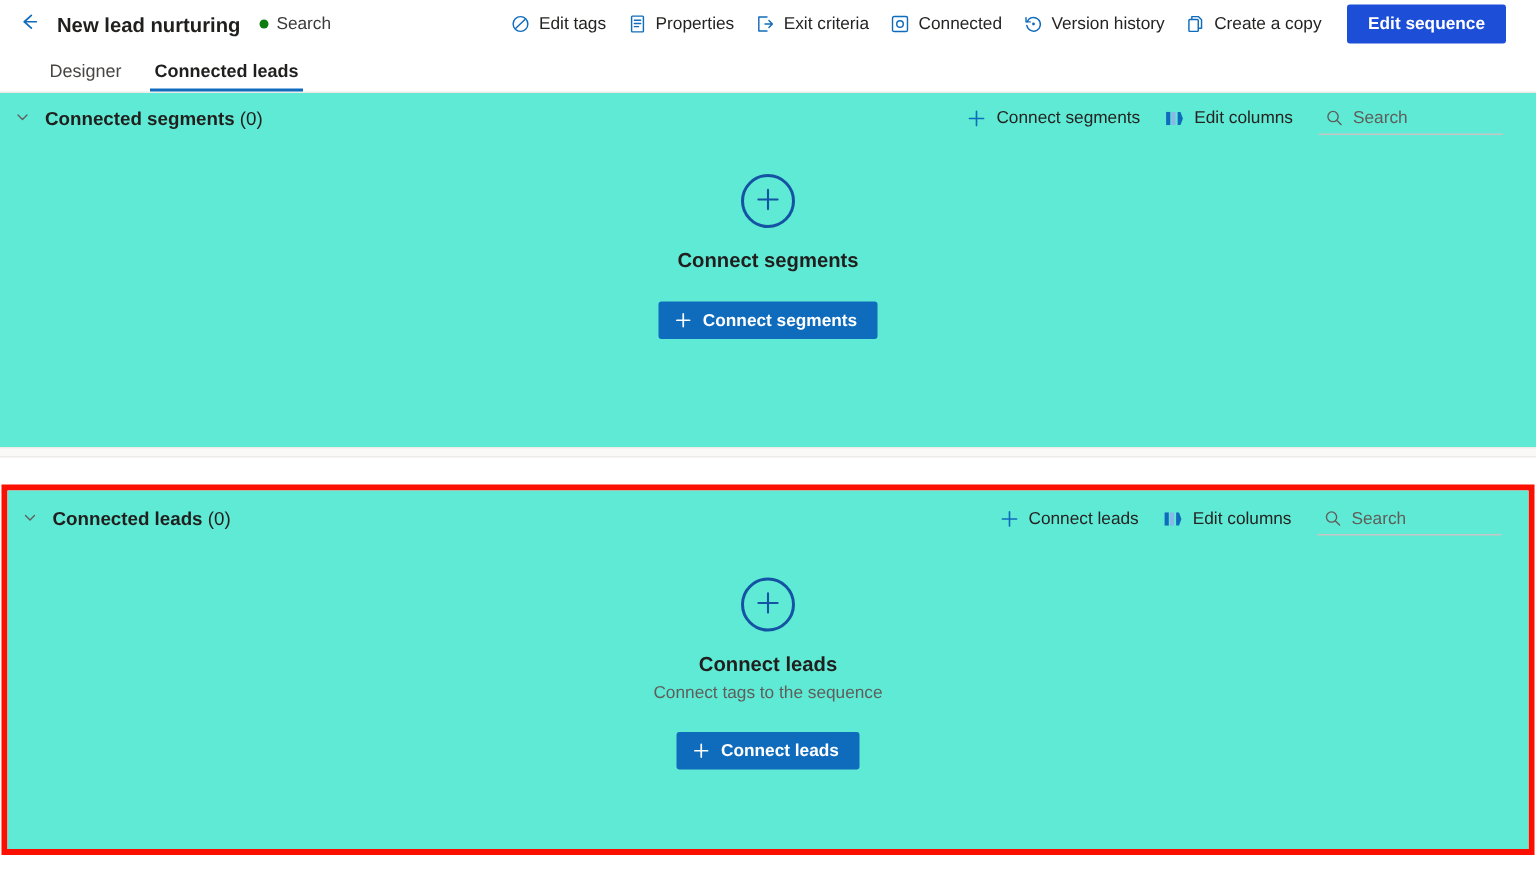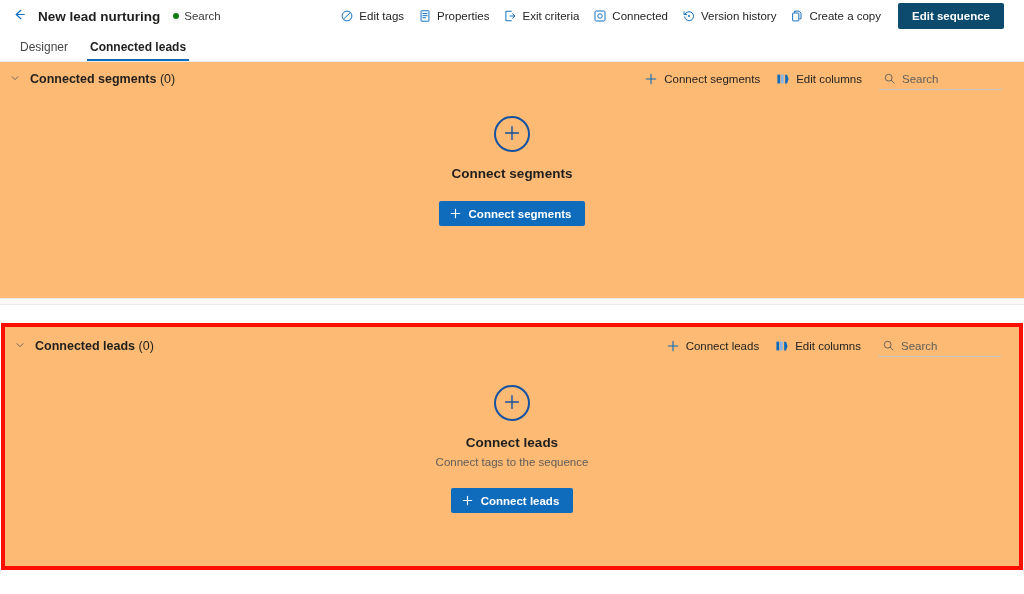--- a/index.html
+++ b/index.html
@@ -58,39 +58,39 @@
     white-space: nowrap;
     font-size: 11.5px;
     color: #252423;
     border-radius: 2px;
   }
   .cmd-item .ico { width: 14px; height: 14px; display: block; color: #0f6cbd; }
   .cmd-item .ico svg { display: block; }
 
   .primary-btn {
     margin-left: 10px;
-    background: #0c4a6e;
+    background: #1d4ed8;
     color: #ffffff;
     font-size: 11.5px;
     font-weight: 700;
     border: none;
     height: 26px;
     padding: 0 14px;
     cursor: pointer;
     border-radius: 2px;
     white-space: nowrap;
     font-family: "Liberation Sans", sans-serif;
   }
 
   
   .tabstrip {
     height: 30px;
     display: flex;
     align-items: stretch;
-    padding-left: 9px;
+    padding-left: 22px;
     border-bottom: 1px solid #edebe9;
     background: #ffffff;
   }
   .tab {
     position: relative;
     display: flex; align-items: center;
     padding: 0 11px;
     font-size: 12px;
     color: #484644;
     cursor: pointer;
@@ -99,21 +99,21 @@
   .tab.active { color: #201f1e; font-weight: 700; }
   .tab.active::after {
     content: "";
     position: absolute;
     left: 8px; right: 8px; bottom: 0;
     height: 2px;
     background: #0f6cbd;
   }
 
   
-  .section { background: #fdba74; position: relative; }
+  .section { background: #5eead4; position: relative; }
   .section-header {
     height: 34px;
     display: flex;
     align-items: center;
     padding: 0 22px 0 6px;
   }
   .chevron {
     width: 18px; height: 18px;
     display: flex; align-items: center; justify-content: center;
     color: #605e5c;

